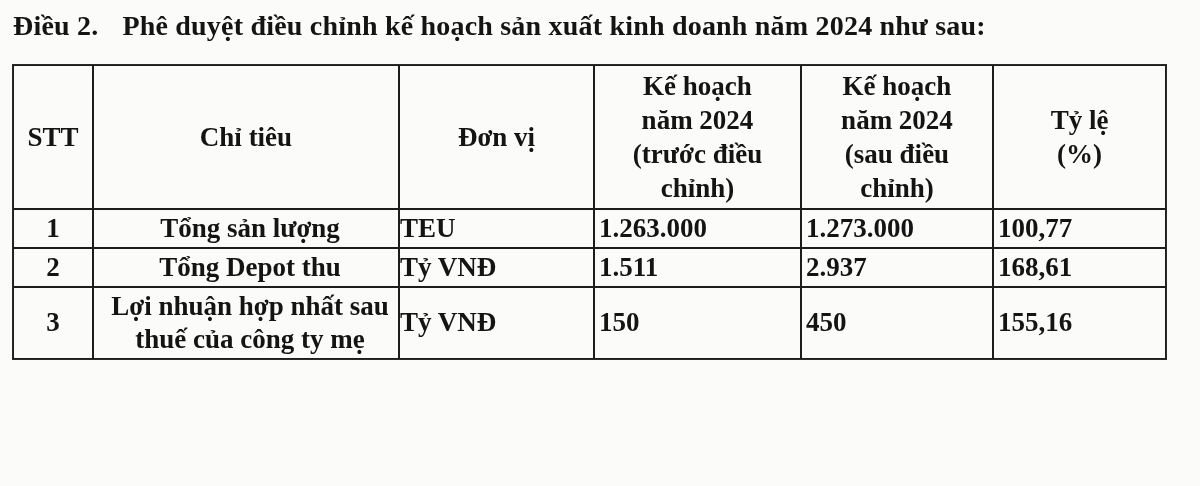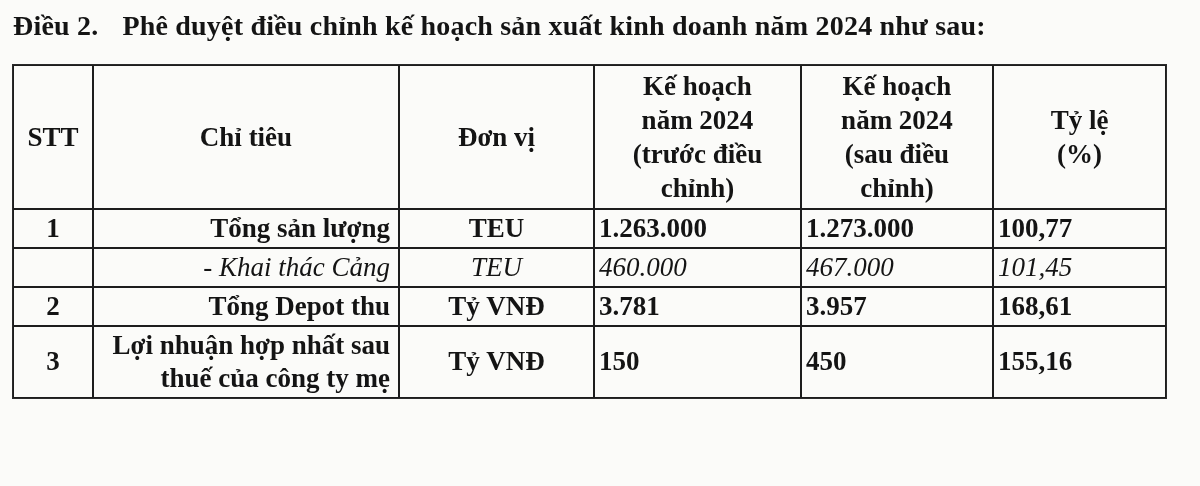--- a/index.html
+++ b/index.html
@@ -53,22 +53,22 @@
   thead th {
     font-weight: bold;
     text-align: center;
     white-space: pre-line;
     line-height: 1.26;
     padding: 2px 4px;
   }
   tbody tr.r-normal { height: 39px; }
   tbody tr.r-tall   { height: 70px; }
   td.c-stt  { text-align: center; }
-  td.c-label{ text-align: right; padding: 2px 8px 2px 16px; line-height: 1.22; }
-  td.c-unit { text-align: center; }
+  td.c-label{ text-align: center; padding: 2px 8px 2px 16px; line-height: 1.22; }
+  td.c-unit { text-align: left; }
   td.c-num  { padding: 2px 15px 2px 4px; }
   tr.row-bold td { font-weight: bold; }
   tr.row-italic td { font-style: italic; font-weight: normal; }
 </style>
 </head>
 <body>
 
 <div class="page">
 
   <div class="heading">
@@ -103,34 +103,26 @@
     </thead>
     <tbody>
       <tr class="r-normal row-bold">
         <td class="c-stt">1</td>
         <td class="c-label">Tổng sản lượng</td>
         <td class="c-unit">TEU</td>
         <td class="c-num">1.263.000</td>
         <td class="c-num">1.273.000</td>
         <td class="c-num">100,77</td>
       </tr>
-      <tr class="r-normal row-italic">
-        <td class="c-stt"></td>
-        <td class="c-label">- Khai thác Cảng</td>
-        <td class="c-unit">TEU</td>
-        <td class="c-num">460.000</td>
-        <td class="c-num">467.000</td>
-        <td class="c-num">101,45</td>
-      </tr>
       <tr class="r-normal row-bold">
         <td class="c-stt">2</td>
         <td class="c-label">Tổng Depot thu</td>
         <td class="c-unit">Tỷ VNĐ</td>
-        <td class="c-num">3.781</td>
-        <td class="c-num">3.957</td>
+        <td class="c-num">1.511</td>
+        <td class="c-num">2.937</td>
         <td class="c-num">168,61</td>
       </tr>
       <tr class="r-tall row-bold">
         <td class="c-stt">3</td>
         <td class="c-label">Lợi nhuận hợp nhất sau thuế của công ty mẹ</td>
         <td class="c-unit">Tỷ VNĐ</td>
         <td class="c-num">150</td>
         <td class="c-num">450</td>
         <td class="c-num">155,16</td>
       </tr>

